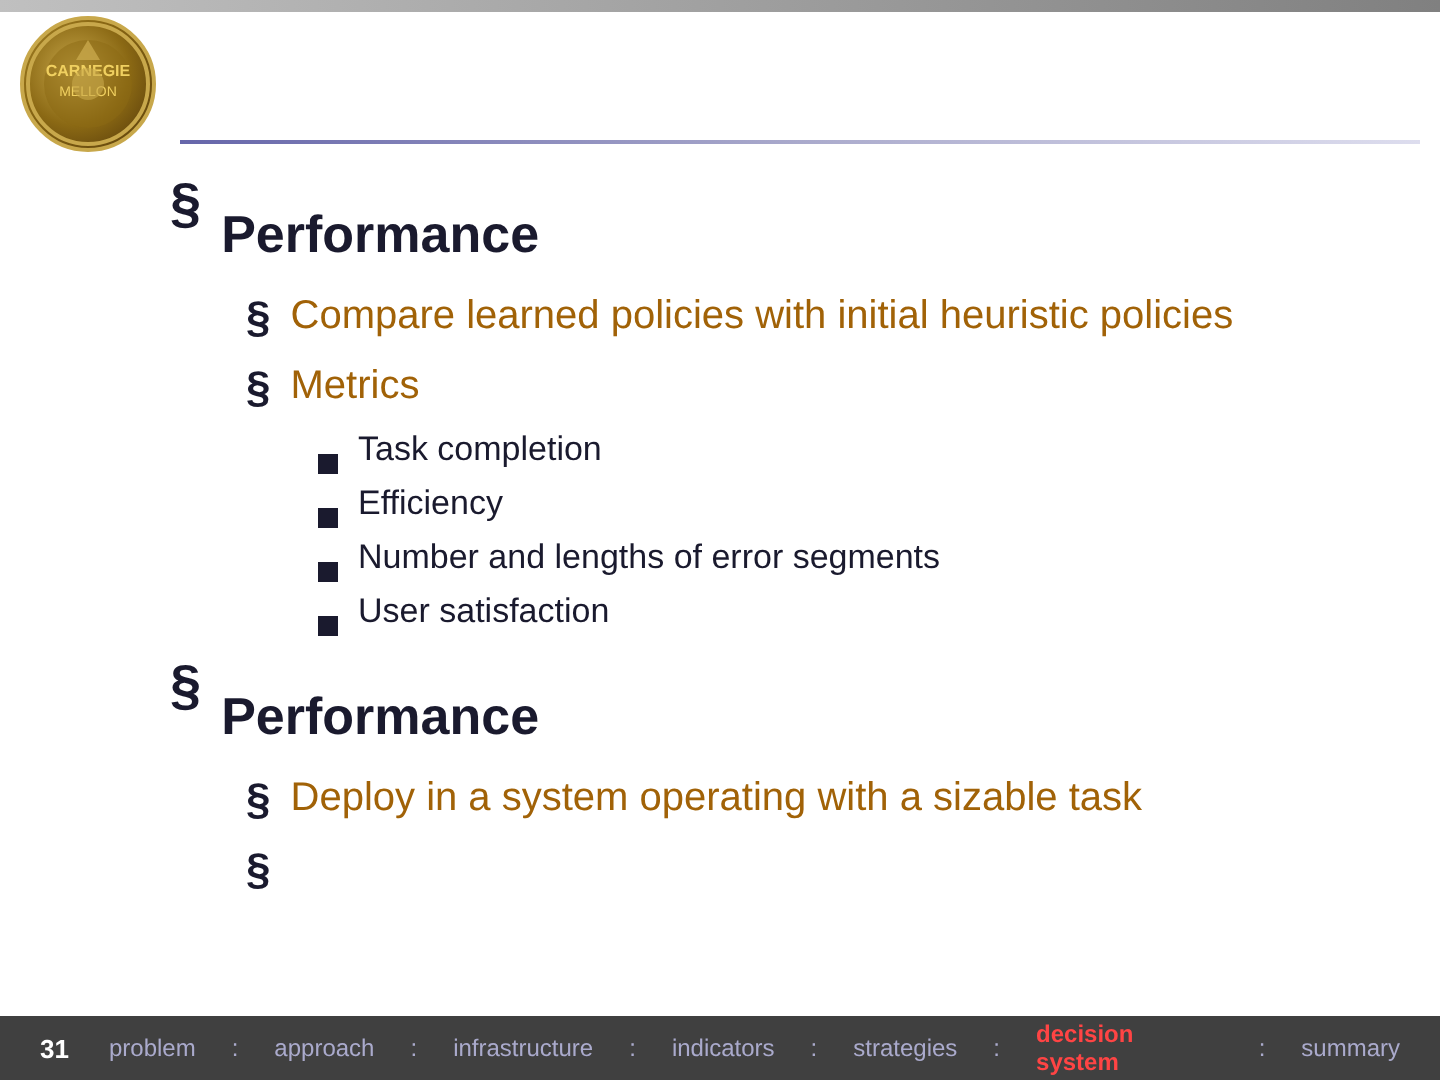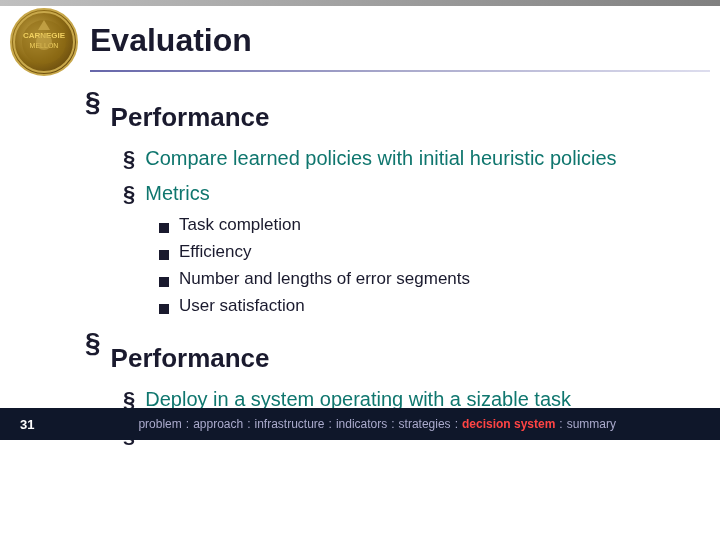--- a/index.html
+++ b/index.html
@@ -7,21 +7,21 @@
       width: 720px;
       height: 540px;
       background: #ffffff;
       font-family: Arial, sans-serif;
       position: relative;
       overflow: hidden;
     }
 
     .slide {
       width: 720px;
-      height: 440px;
+      height: 540px;
       background: #ffffff;
       position: relative;
     }
 
     
     .top-bar {
       position: absolute;
       top: 0;
       left: 0;
       width: 100%;
@@ -117,34 +117,34 @@
     .bullet-l2-marker {
       font-size: 22px;
       color: #1a1a2e;
       margin-right: 10px;
       line-height: 1.3;
       font-weight: bold;
     }
 
     .bullet-l2-text {
       font-size: 20px;
-      color: #0f766e;
+      color: #a16207;
       line-height: 1.3;
     }
 
     
     .sub-sub-items {
       margin-left: 36px;
       margin-top: 4px;
       margin-bottom: 6px;
     }
 
     .bullet-l3 {
       display: flex;
-      align-items: center;
+      align-items: flex-end;
       margin-bottom: 4px;
     }
 
     .bullet-l3-marker {
       width: 10px;
       height: 10px;
       background: #1a1a2e;
       margin-right: 10px;
       margin-top: 5px;
       flex-shrink: 0;
@@ -156,39 +156,39 @@
       line-height: 1.35;
     }
 
     
     .bottom-bar {
       position: absolute;
       bottom: 0;
       left: 0;
       width: 100%;
       height: 32px;
-      background: #0f172a;
+      background: #404040;
       display: flex;
       align-items: center;
       padding: 0 20px;
     }
 
     .slide-number {
       color: #ffffff;
       font-size: 13px;
       margin-right: 20px;
       font-weight: bold;
     }
 
     .nav-items {
       display: flex;
       align-items: center;
       flex: 1;
       justify-content: center;
-      gap: 0;
+      gap: 14px;
     }
 
     .nav-item {
       color: #aaaacc;
       font-size: 12px;
     }
 
     .nav-separator {
       color: #aaaacc;
       font-size: 12px;
@@ -213,21 +213,20 @@
         <circle cx="32" cy="32" r="30" fill="none" stroke="#c8a84b" stroke-width="2"></circle>
         <circle cx="32" cy="32" r="22" fill="#8b6914" opacity="0.5"></circle>
         <text x="32" y="28" text-anchor="middle" fill="#f0d060" font-size="8" font-weight="bold">CARNEGIE</text>
         <text x="32" y="38" text-anchor="middle" fill="#f0d060" font-size="7">MELLON</text>
         <polygon points="32,10 38,20 26,20" fill="#c8a84b" opacity="0.8"></polygon>
         <circle cx="32" cy="32" r="8" fill="#c8a84b" opacity="0.6"></circle>
       </svg>
     </div>
   </div>
 
-  <div class="title">Evaluation</div>
 
   <div class="title-underline"></div>
 
   <div class="content">
 
     <div class="bullet-l1">
       <span class="bullet-l1-marker">§</span>
       <span class="bullet-l1-text">Performance</span>
     </div>
 

